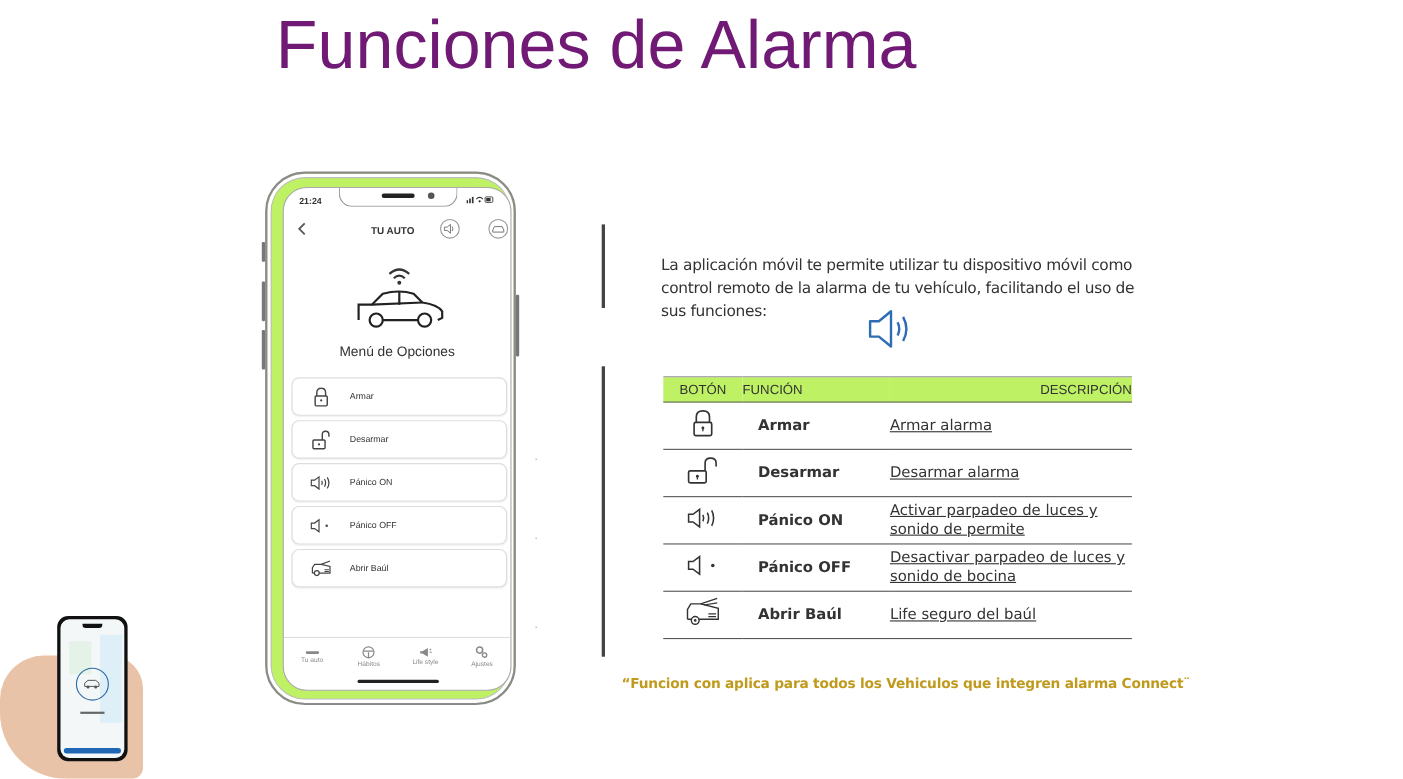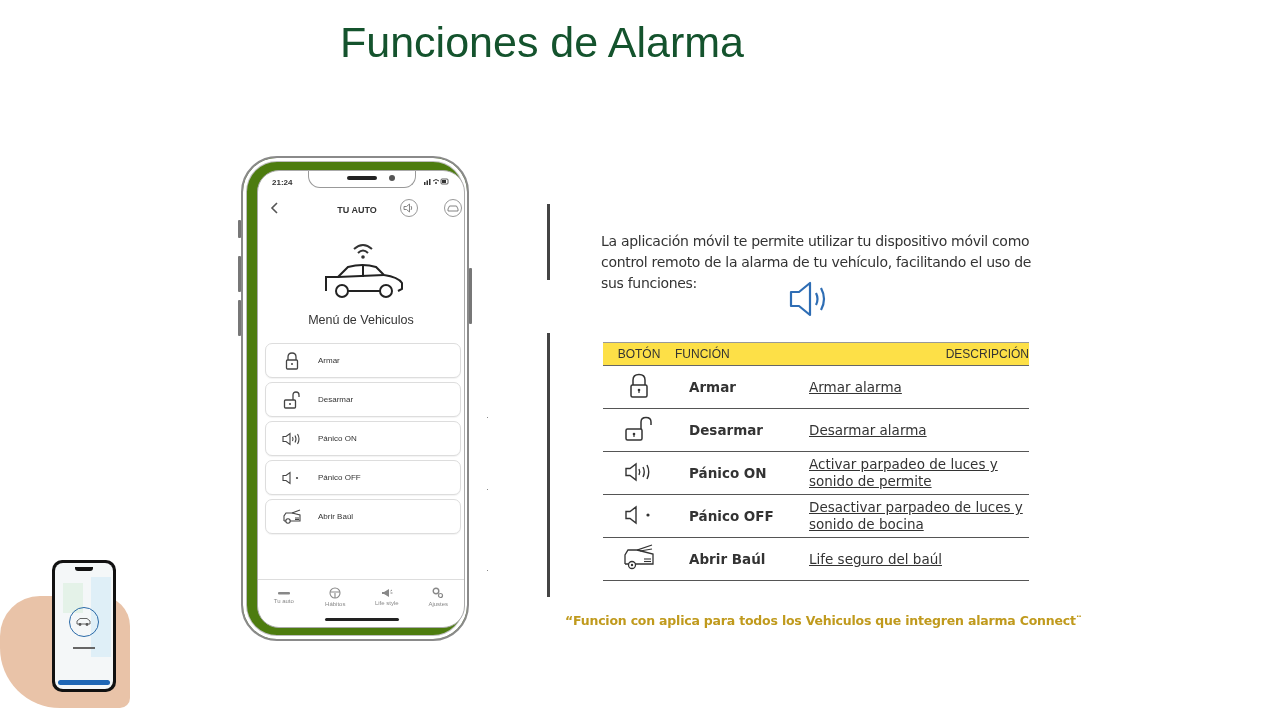--- a/index.html
+++ b/index.html
@@ -1,28 +1,28 @@
 <!DOCTYPE html>
 <html><head>
 <meta charset="utf-8">
 <style>
   * { box-sizing: border-box; margin: 0; padding: 0; }
   html, body { width: 1275px; height: 708px; background: #ffffff; overflow: hidden; }
   body { position: relative; font-family: "Liberation Sans", sans-serif; color: #222; }
 
   .title {
     position: absolute; left: 240px; top: 14px; width: 604px;
-    text-align: center; color: #14532d; font-size: 43px; line-height: 56px;
+    text-align: center; color: #701a75; font-size: 62px; line-height: 56px;
     font-family: "Liberation Sans", sans-serif; font-weight: normal;
   }
 
   
   .phone {
     position: absolute; left: 241px; top: 156px; width: 228px; height: 485px;
-    border: 2px solid #8a8a8a; border-radius: 36px; background: #4d7c0f;
+    border: 2px solid #8a8a8a; border-radius: 36px; background: #bef264;
     box-shadow: inset 0 0 0 3px #fff, inset 0 0 0 4px #bdbdbd;
   }
   .phone-btn { position: absolute; width: 3px; background: #777; border-radius: 1px; }
   .screen {
     position: absolute; left: 14px; top: 12px; width: 208px; height: 458px;
     border: 1px solid #aaa; border-radius: 22px; background: #fff; overflow: hidden;
   }
   .notch {
     position: absolute; left: 50px; top: -1px; width: 108px; height: 18px;
     border: 1px solid #999; border-top: none; border-radius: 0 0 12px 12px; background: #fff;
@@ -56,21 +56,21 @@
   
   .vbar { position: absolute; left: 547px; width: 3px; background: #444; }
   .intro {
     position: absolute; left: 601px; top: 211px; width: 432px;
     font-size: 14px; line-height: 21px; color: #333; font-family: "DejaVu Sans", sans-serif; letter-spacing: -0.3px; margin-top: 20px;
   }
   .big-speaker { position: absolute; left: 788px; top: 280px; }
 
   .ftable { position: absolute; left: 603px; top: 342px; width: 426px; border-collapse: collapse; font-family: "DejaVu Sans", sans-serif; }
   .ftable th {
-    background: #fde047; font-weight: normal; font-size: 12px; color: #333; height: 23px;
+    background: #bef264; font-weight: normal; font-size: 12px; color: #333; height: 23px;
     border-top: 1px solid #999; border-bottom: 1px solid #666; font-family: "Liberation Sans", sans-serif;
   }
   .ftable td { border-bottom: 1px solid #555; height: 43px; font-size: 13.5px; color: #333; vertical-align: middle; }
   .ftable td.ic { width: 72px; text-align: center; }
   .ftable td.fn { width: 134px; padding-left: 14px; font-weight: bold; }
   .ftable td.ds { padding-left: 0px; line-height: 17px; text-decoration: underline; }
   .ftable th.c1 { width: 72px; text-align: center; }
   .ftable th.c2 { width: 134px; text-align: left; }
   .ftable th.c3 { text-align: right; }
 
@@ -149,21 +149,21 @@
         <circle cx="45" cy="24" r="1.8" fill="#333"></circle>
         <path d="M8 58 V44 H20 L30 34 Q45 30 58 34 L66 42 Q80 44 84 50 V56 L80 58" stroke="#222" fill="none" stroke-width="2"></path>
         <line x1="45" y1="32" x2="45" y2="44" stroke="#222" stroke-width="2"></line>
         <line x1="20" y1="44" x2="66" y2="42" stroke="#222" stroke-width="2"></line>
         <circle cx="24" cy="58" r="6" stroke="#222" fill="#fff" stroke-width="2"></circle>
         <circle cx="68" cy="58" r="6" stroke="#222" fill="#fff" stroke-width="2"></circle>
         <line x1="30" y1="58" x2="62" y2="58" stroke="#222" stroke-width="2"></line>
       </svg>
     </div>
 
-    <div class="menu-title">Menú de Vehiculos</div>
+    <div class="menu-title">Menú de Opciones</div>
 
     <div class="menu-list">
       <div class="menu-item">
         <span class="ic">
           <svg width="14" height="18" viewBox="0 0 14 18">
               <path d="M3 8 V5 Q3 1 7 1 Q11 1 11 5 V8" stroke="#444" fill="none" stroke-width="1.3"></path>
               <rect x="1.5" y="8" width="11" height="9" rx="1" stroke="#444" fill="none" stroke-width="1.3"></rect>
               <circle cx="7" cy="12" r="1" fill="#444"></circle>
             </svg>
         </span>

